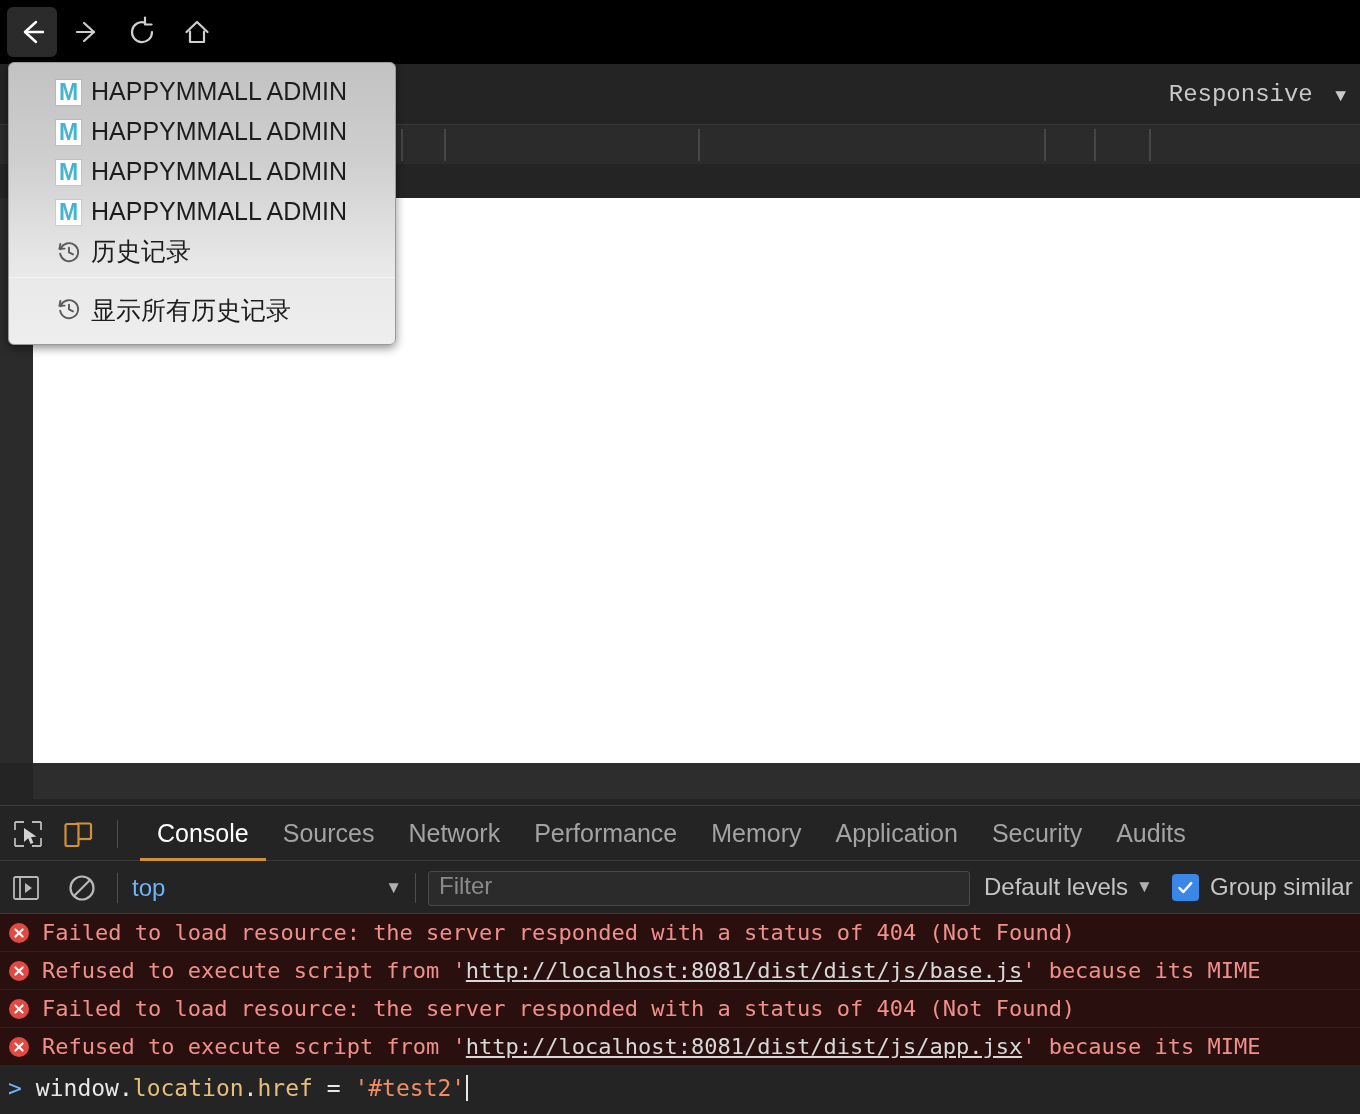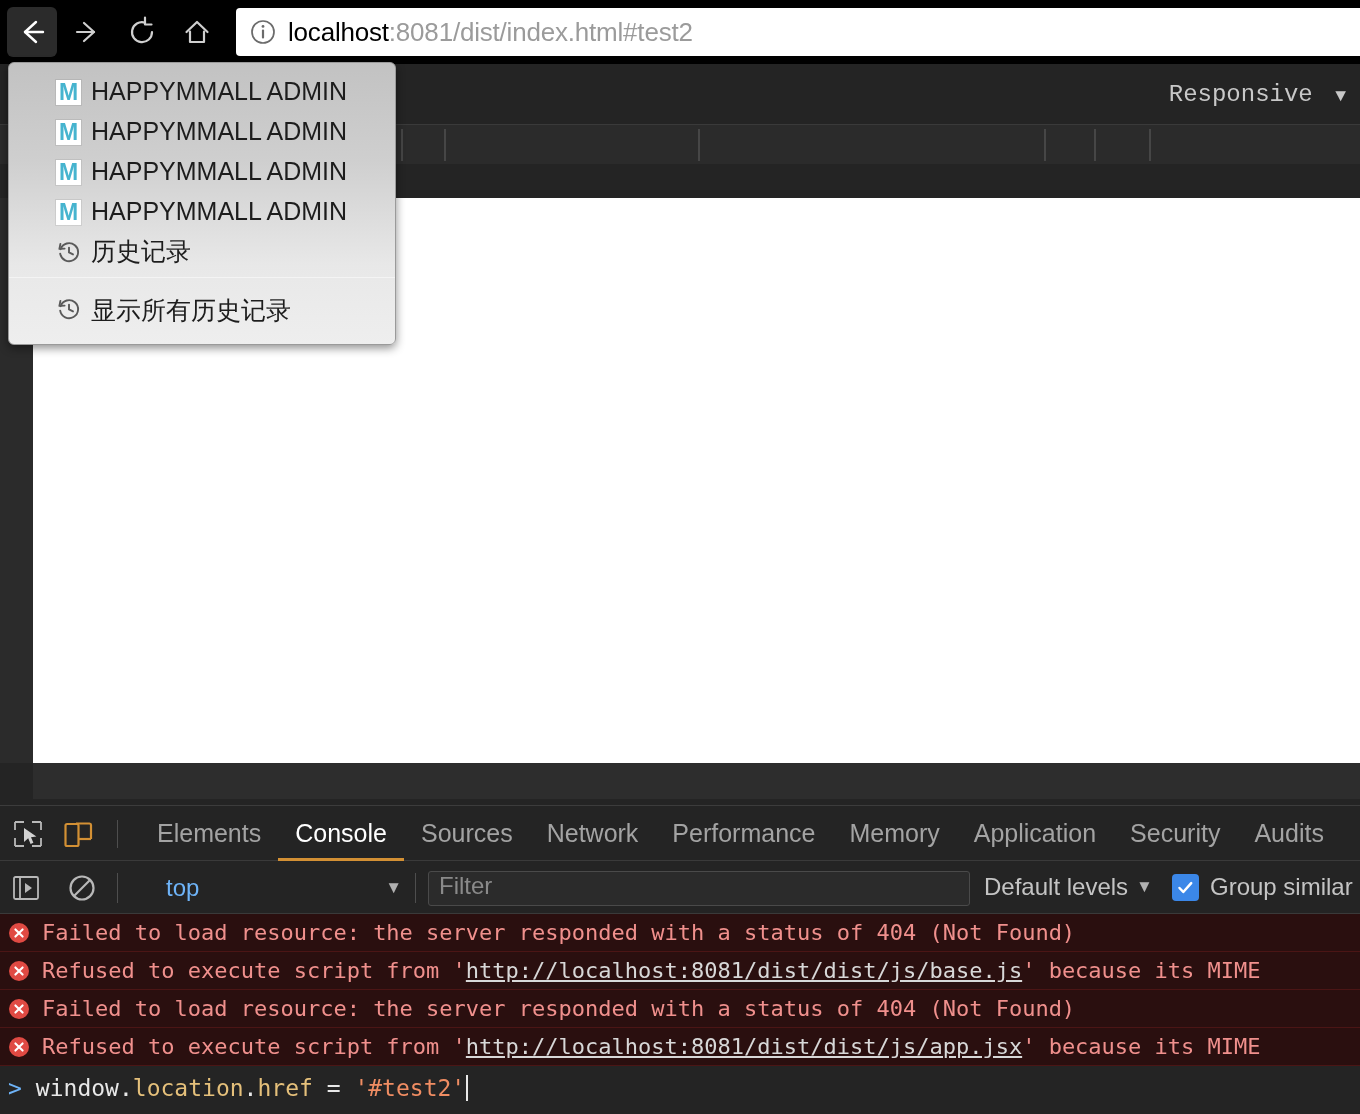--- a/index.html
+++ b/index.html
@@ -168,21 +168,21 @@
   #dt-filterbar {
     position: relative; height: 53px; border-bottom: 1px solid #3a3a3a;
   }
   #exec-icon { position: absolute; left: 12px; top: 13px; width: 30px; height: 28px; }
   #clear-icon { position: absolute; left: 67px; top: 12px; width: 30px; height: 30px; }
   #fb-div1 { position: absolute; left: 117px; top: 12px; width: 1px; height: 30px; background: #4e4e4e; }
   #ctx-select {
     position: absolute; left: 132px; top: 12px; width: 270px; height: 30px;
     display: flex; align-items: center; justify-content: space-between;
   }
-  #ctx-select .ctx-val { font-size: 24px; color: #6eb3f7; margin-left: 34px; }
+  #ctx-select .ctx-val { font-size: 24px; color: #6eb3f7; }
   #ctx-select .caret { font-size: 17px; color: #b0b0b0; }
   #fb-div2 { position: absolute; left: 415px; top: 12px; width: 1px; height: 30px; background: #4e4e4e; }
   #filter-input {
     position: absolute; left: 428px; top: 10px; width: 542px; height: 35px;
     background: #2b2b2b; border: 1px solid #4a4a4a; border-radius: 3px;
     display: flex; padding-left: 10px;
   }
   #filter-input .ph { font-size: 24px; color: #8a8a8a; }
   #levels-select {
     position: absolute; left: 984px; top: 12px;
@@ -263,28 +263,20 @@
     </svg>
   </div>
 
   <div class="nav-btn" id="nav-home">
     <svg width="34" height="34" viewBox="0 0 34 34">
       <path d="M6.5 17 L17 7 L27.5 17" fill="none" stroke="#cfcfcf" stroke-width="2.2" stroke-linecap="round" stroke-linejoin="round"></path>
       <path d="M10 16.5 L10 27 L24 27 L24 16.5" fill="none" stroke="#cfcfcf" stroke-width="2.2" stroke-linecap="round" stroke-linejoin="round"></path>
     </svg>
   </div>
 
-  <div id="omnibox">
-    <svg id="info-icon" viewBox="0 0 26 26">
-      <circle cx="13" cy="13" r="11" fill="none" stroke="#6b6b6b" stroke-width="1.7"></circle>
-      <circle cx="13" cy="7.4" r="1.4" fill="#6b6b6b"></circle>
-      <rect x="11.9" y="10.6" width="2.2" height="9" rx="1" fill="#6b6b6b"></rect>
-    </svg>
-    <div id="url-text"><span class="host">localhost</span><span class="rest">:8081/dist/index.html#test2</span></div>
-  </div>
 </div>
 
 <div id="device-bar">
   <div id="responsive-label">
     <span>Responsive</span>
     <span class="caret">▼</span>
   </div>
 </div>
 
 <div id="device-toolbar-row">
@@ -359,21 +351,20 @@
       <path d="M2 2 H11 M2 2 V10 M28 2 H19 M28 2 V10 M2 26 H11 M2 26 V18 M28 26 H19 M28 26 V18" fill="none" stroke="#b8b8b8" stroke-width="1.8"></path>
       <path d="M11 8 L11 22 L15.2 18.2 L17.6 24 L20.4 22.8 L18 17.2 L23.4 16.6 Z" fill="#d2d2d2"></path>
     </svg>
     <svg id="dt-device-icon" viewBox="0 0 30 30">
       <rect x="2.5" y="5" width="13" height="22" rx="1.6" fill="none" stroke="#d39034" stroke-width="2.2"></rect>
       <path d="M13 4.5 H26.5 A1.6 1.6 0 0 1 28 6.1 V20" fill="none" stroke="#d39034" stroke-width="2.2"></path>
       <path d="M28 20 H16" fill="none" stroke="#d39034" stroke-width="2.2"></path>
     </svg>
     <div id="dt-tool-div"></div>
     <div id="dt-tabs">
-        <div class="dt-tab">Elements</div>
         <div class="dt-tab active">Console</div>
         <div class="dt-tab">Sources</div>
         <div class="dt-tab">Network</div>
         <div class="dt-tab">Performance</div>
         <div class="dt-tab">Memory</div>
         <div class="dt-tab">Application</div>
         <div class="dt-tab">Security</div>
         <div class="dt-tab">Audits</div>
       </div>
   </div>

